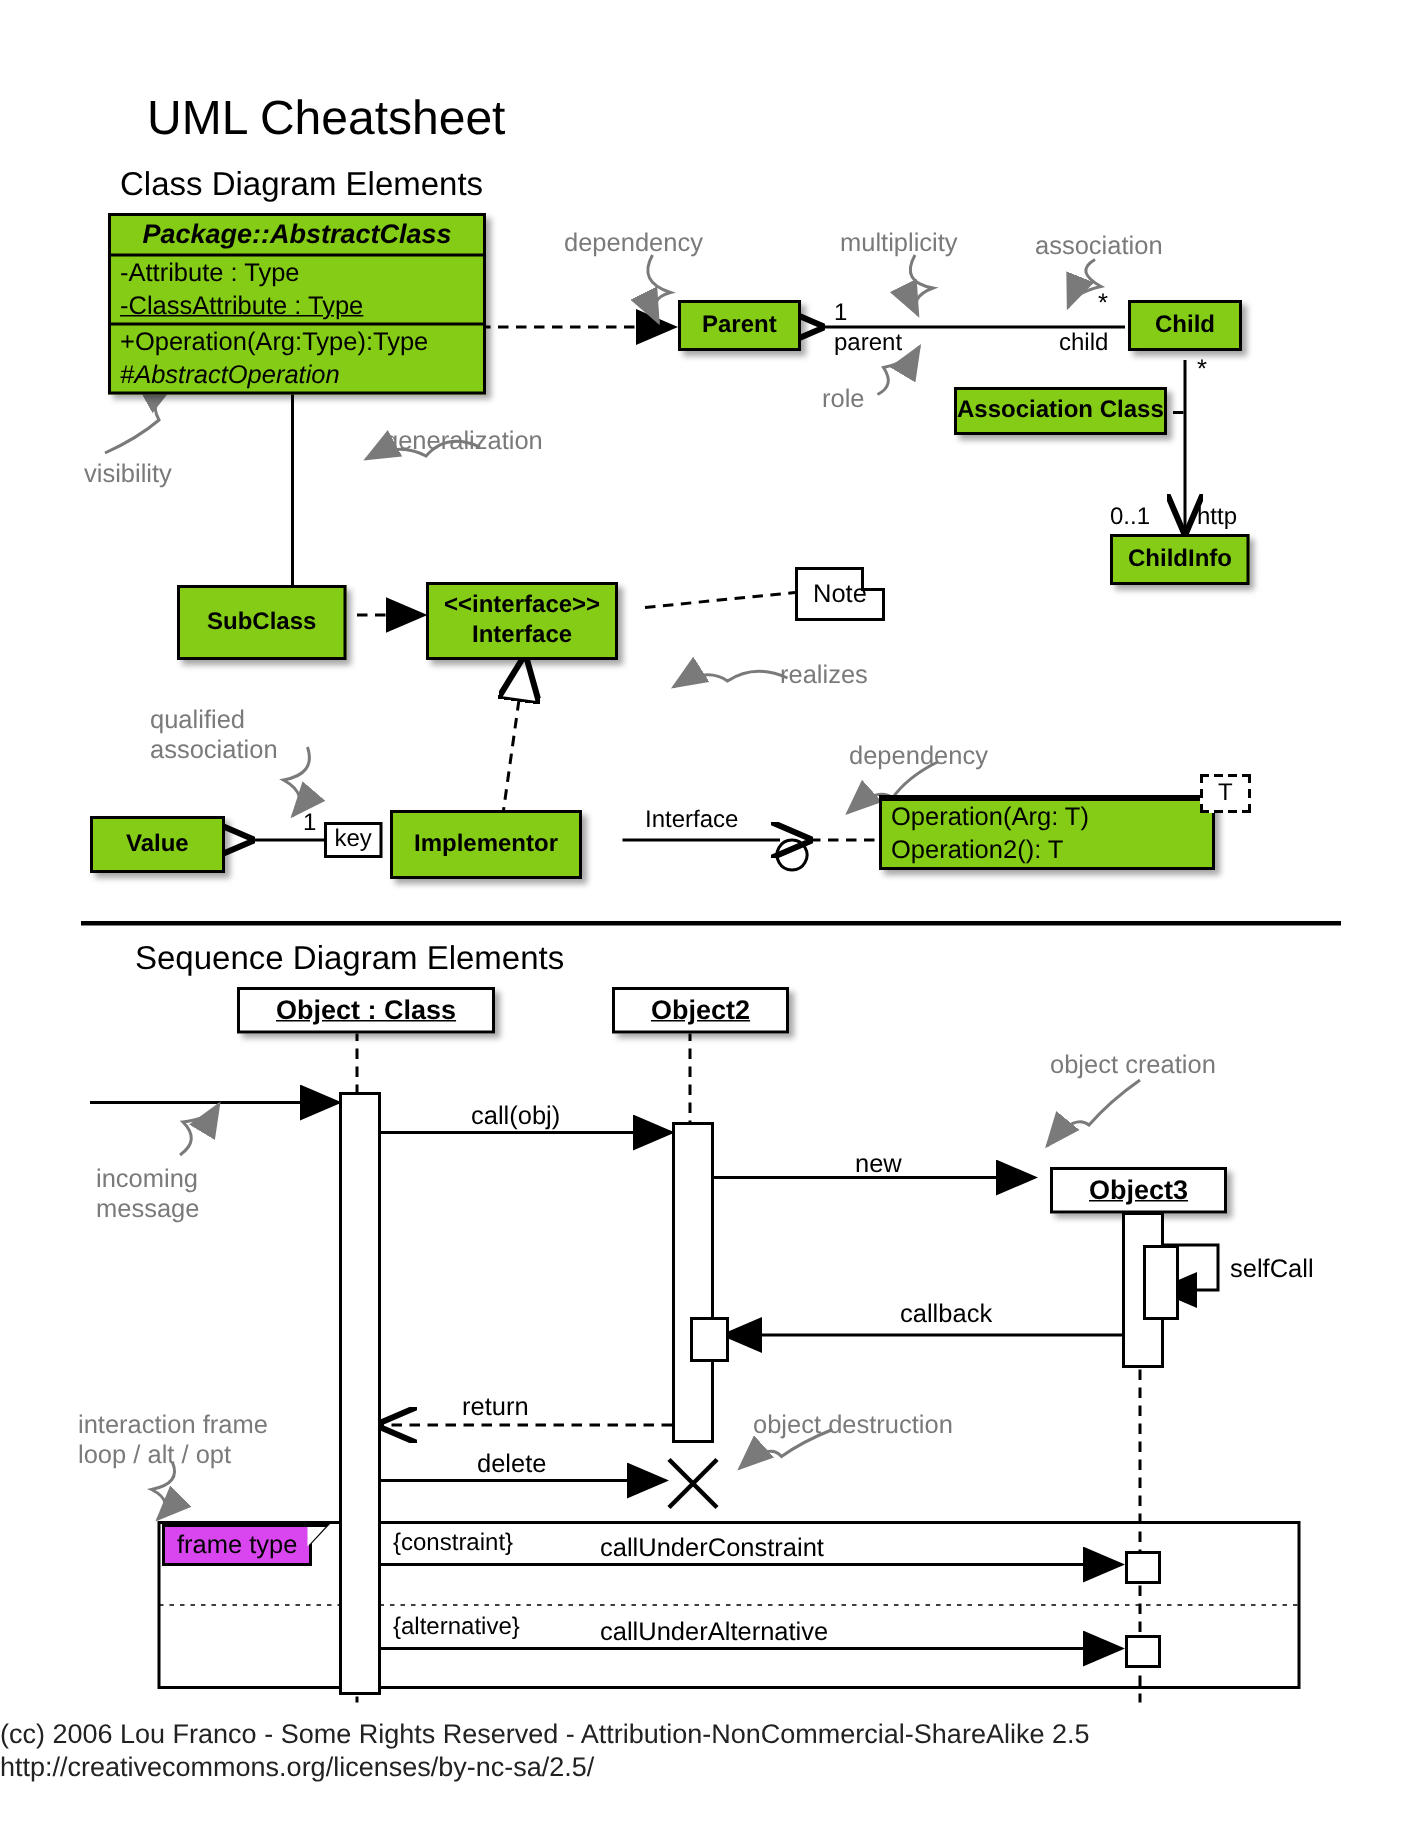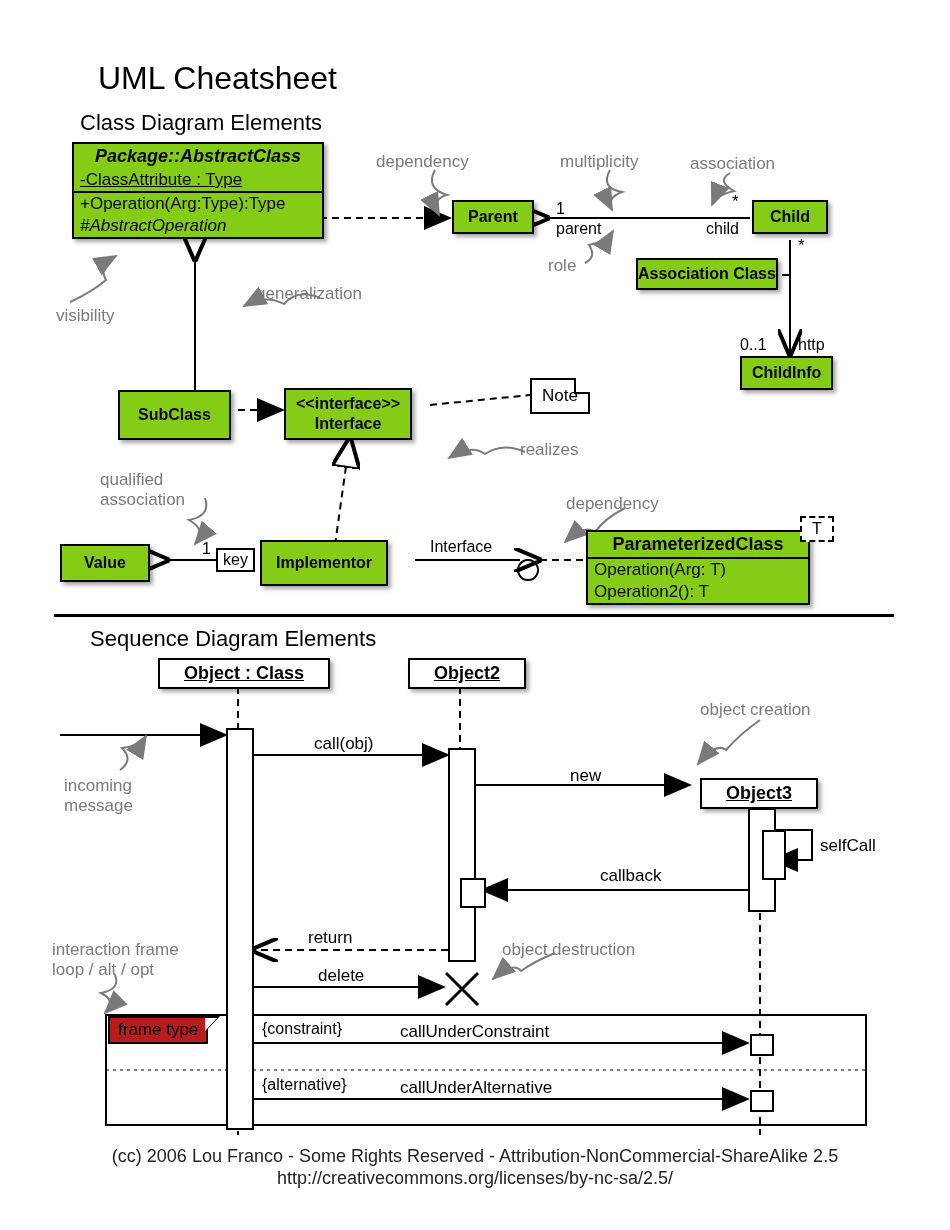--- a/index.html
+++ b/index.html
@@ -8,28 +8,28 @@
   .h2{position:absolute;font-size:22px}
   .box{position:absolute;border:2px solid #000;background:#84cc16;text-align:center;font-weight:bold;box-shadow:3px 3px 4px rgba(0,0,0,.35)}
   .box .row{border-top:2px solid #000;font-weight:normal;text-align:left;padding:0 6px;font-size:17px;line-height:22px}
   .box .hdr{padding:2px 6px;font-size:18px}
   .note{position:absolute;border:2px solid #000;background:#fff;padding:6px 10px;font-size:17px}
   .note::after{content:"";position:absolute;top:-2px;right:-2px;width:14px;height:14px;background:#fff;border-left:2px solid #000;border-bottom:2px solid #000}
   .lbl{position:absolute;font-size:17px;color:#7a7a7a}
   .klbl{position:absolute;font-size:17px;color:#000}
   .small{font-size:16px}
   svg{position:absolute;top:0;left:0;overflow:visible}
-  .footer{position:absolute;width:100%;text-align:center;font-size:18px;color:#222}
+  .footer{position:absolute;width:100%;text-align:left;font-size:18px;color:#222}
   .ital{font-style:italic}
   .under{text-decoration:underline}
   .keybox{position:absolute;border:2px solid #000;background:#fff;font-size:16px;padding:1px 5px}
   .Tbox{position:absolute;border:2px dashed #000;background:#fff;font-size:16px;padding:2px 10px}
   .seqobj{position:absolute;border:2px solid #000;background:#fff;padding:3px 24px;font-size:18px;font-weight:bold;text-decoration:underline;box-shadow:3px 3px 4px rgba(0,0,0,.35)}
   .act{position:absolute;border:2px solid #000;background:#fff}
-  .frametab{position:absolute;border:2px solid #000;background:#b91c1c;font-size:17px;padding:2px 8px}
+  .frametab{position:absolute;border:2px solid #000;background:#d946ef;font-size:17px;padding:2px 8px}
   .frametab::after{content:"";position:absolute;top:-2px;right:-14px;width:0;height:0;border-top:15px solid #000;border-right:14px solid transparent}
   .frametab::before{content:"";position:absolute;top:0;right:-11px;width:0;height:0;border-top:13px solid #fff;border-right:12px solid transparent;z-index:2}
 </style>
 </head>
 <body>
 <div class="page">
 
 <div class="h1" style="left:98px;top:60px">UML Cheatsheet</div>
 <div class="h2" style="left:80px;top:110px">Class Diagram Elements</div>
 
@@ -77,20 +77,21 @@
   <path d="M585,263 q12,-6 4,-18 q18,-4 24,-14" fill="none" stroke="#7a7a7a" stroke-width="2" marker-end="url(#greyArrow)"></path>
   <path d="M320,298 q-22,-10 -36,6 q-18,-10 -40,2" fill="none" stroke="#7a7a7a" stroke-width="2" marker-end="url(#greyArrow)"></path>
   <path d="M70,302 q22,-10 36,-22 q-8,-14 10,-24" fill="none" stroke="#7a7a7a" stroke-width="2" marker-end="url(#greyArrow)"></path>
   <path d="M525,452 q-22,-10 -40,2 q-14,-10 -36,4" fill="none" stroke="#7a7a7a" stroke-width="2" marker-end="url(#greyArrow)"></path>
   <path d="M205,498 q6,18 -16,22 q18,10 6,24" fill="none" stroke="#7a7a7a" stroke-width="2" marker-end="url(#greyArrow)"></path>
   <path d="M625,508 q-20,10 -30,24 q-10,-8 -30,10" fill="none" stroke="#7a7a7a" stroke-width="2" marker-end="url(#greyArrow)"></path>
 </svg>
 
 <div class="box" style="left:72px;top:142px;width:248px">
   <div class="hdr ital">Package::AbstractClass</div>
+  <div class="row">-Attribute : Type</div>
   <div class="row under" style="border-top:none">-ClassAttribute : Type</div>
   <div class="row">+Operation(Arg:Type):Type</div>
   <div class="row ital" style="border-top:none">#AbstractOperation</div>
 </div>
 
 <div class="box" style="left:452px;top:200px;padding:6px 14px">Parent</div>
 <div class="box" style="left:752px;top:200px;padding:6px 16px">Child</div>
 <div class="box" style="left:636px;top:258px;padding:4px 0;line-height:20px"><span>Association Class</span></div>
 <div class="box" style="left:740px;top:356px;padding:6px 10px">ChildInfo</div>
 
@@ -99,21 +100,20 @@
   <div>&lt;&lt;interface&gt;&gt;</div>
   <div>Interface</div>
 </div>
 <div class="note" style="left:530px;top:378px">Note</div>
 
 <div class="box" style="left:60px;top:544px;padding:8px 22px">Value</div>
 <div class="keybox" style="left:216px;top:548px">key</div>
 <div class="box" style="left:260px;top:540px;padding:12px 14px">Implementor</div>
 
 <div class="box" style="left:586px;top:530px;width:220px">
-  <div class="hdr">ParameterizedClass</div>
   <div class="row">Operation(Arg: T)</div>
   <div class="row" style="border-top:none">Operation2(): T</div>
 </div>
 <div class="Tbox" style="left:800px;top:516px">T</div>
 
 <div class="lbl" style="left:376px;top:152px">dependency</div>
 <div class="lbl" style="left:560px;top:152px">multiplicity</div>
 <div class="lbl" style="left:690px;top:154px">association</div>
 <div class="klbl small" style="left:556px;top:200px">1</div>
 <div class="klbl small" style="left:556px;top:220px">parent</div>

